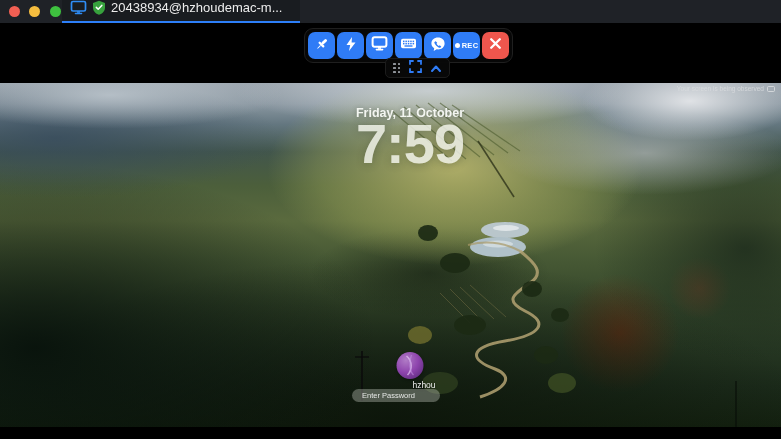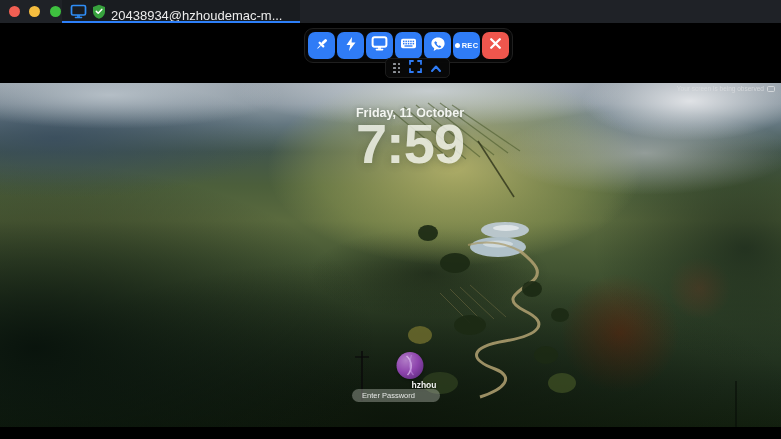--- a/index.html
+++ b/index.html
@@ -8,21 +8,21 @@
   .stage { position:relative; width:781px; height:439px; background:#000; }
 
   
   .titlebar { position:absolute; left:0; top:0; width:781px; height:23px;
               background:#1f2227; }
   .traffic { position:absolute; top:5.5px; width:11px; height:11px; border-radius:50%; }
   .tl-red    { left:9px;  background:#f15f53; }
   .tl-yellow { left:29px; background:#f5bd3f; }
   .tl-green  { left:50px; background:#3ec13f; }
   .session-tab { position:absolute; left:62px; top:0; width:238px; height:23px;
-                 background:#191c20; display:flex; align-items:flex-end; gap:5px;
+                 background:#191c20; display:flex; align-items:flex-start; gap:5px;
                  padding:0 8px; }
   .tab-underline { position:absolute; left:62px; top:21px; width:238px; height:2px;
                    background:#2d7ff9; }
   .tab-title { color:#ececec; font-size:13px; white-space:nowrap; overflow:hidden; }
 
   
   .band-top    { position:absolute; left:0; top:23px;  width:781px; height:60px; background:#000; }
   .band-bottom { position:absolute; left:0; top:427px; width:781px; height:12px; background:#000; }
 
   
@@ -71,21 +71,21 @@
                white-space:nowrap; text-shadow:0 1px 5px rgba(40,50,40,0.45); }
   .lock-time { position:absolute; top:33px; left:410px; transform:translateX(-50%);
                color:rgba(253,254,246,0.78); font-size:56px; font-weight:bold; line-height:1;
                letter-spacing:-1px; text-shadow:0 1px 8px rgba(40,50,40,0.3); }
   .avatar { position:absolute; top:269px; left:410px; transform:translateX(-50%);
             width:27px; height:27px; border-radius:50%; cursor:pointer;
             background:radial-gradient(circle at 35% 30%, #b07cc6, #8e44ad 48%, #5e2b7e 88%);
             box-shadow:0 1px 3px rgba(0,0,0,0.4); overflow:hidden; }
   .avatar svg { position:absolute; left:0; top:0; }
   .lock-user { position:absolute; top:297px; left:410px; transform:translateX(-50%);
-               color:#f2f2f2; font-size:8.5px; font-weight:bold;
+               color:#f2f2f2; font-size:8.5px; font-weight:normal;
                text-shadow:0 1px 3px rgba(0,0,0,0.5);padding-left:28px; }
   .pwd-wrap { position:absolute; top:306px; left:396px; transform:translateX(-50%);
               width:88px; height:13px; border-radius:7px;
               background:rgba(195,200,190,0.38); display:flex; align-items:center; }
   .pwd-caret { width:1px; height:8px; background:rgba(255,255,255,0.95); margin-left:8px; }
   .pwd-input { flex:1; height:100%; background:transparent; border:none; outline:none;
                color:#fff; font-size:7.5px; padding-left:2px; font-family:"Liberation Sans",sans-serif; }
   .pwd-input::placeholder { color:rgba(255,255,255,0.85); }
 </style>
 </head>

